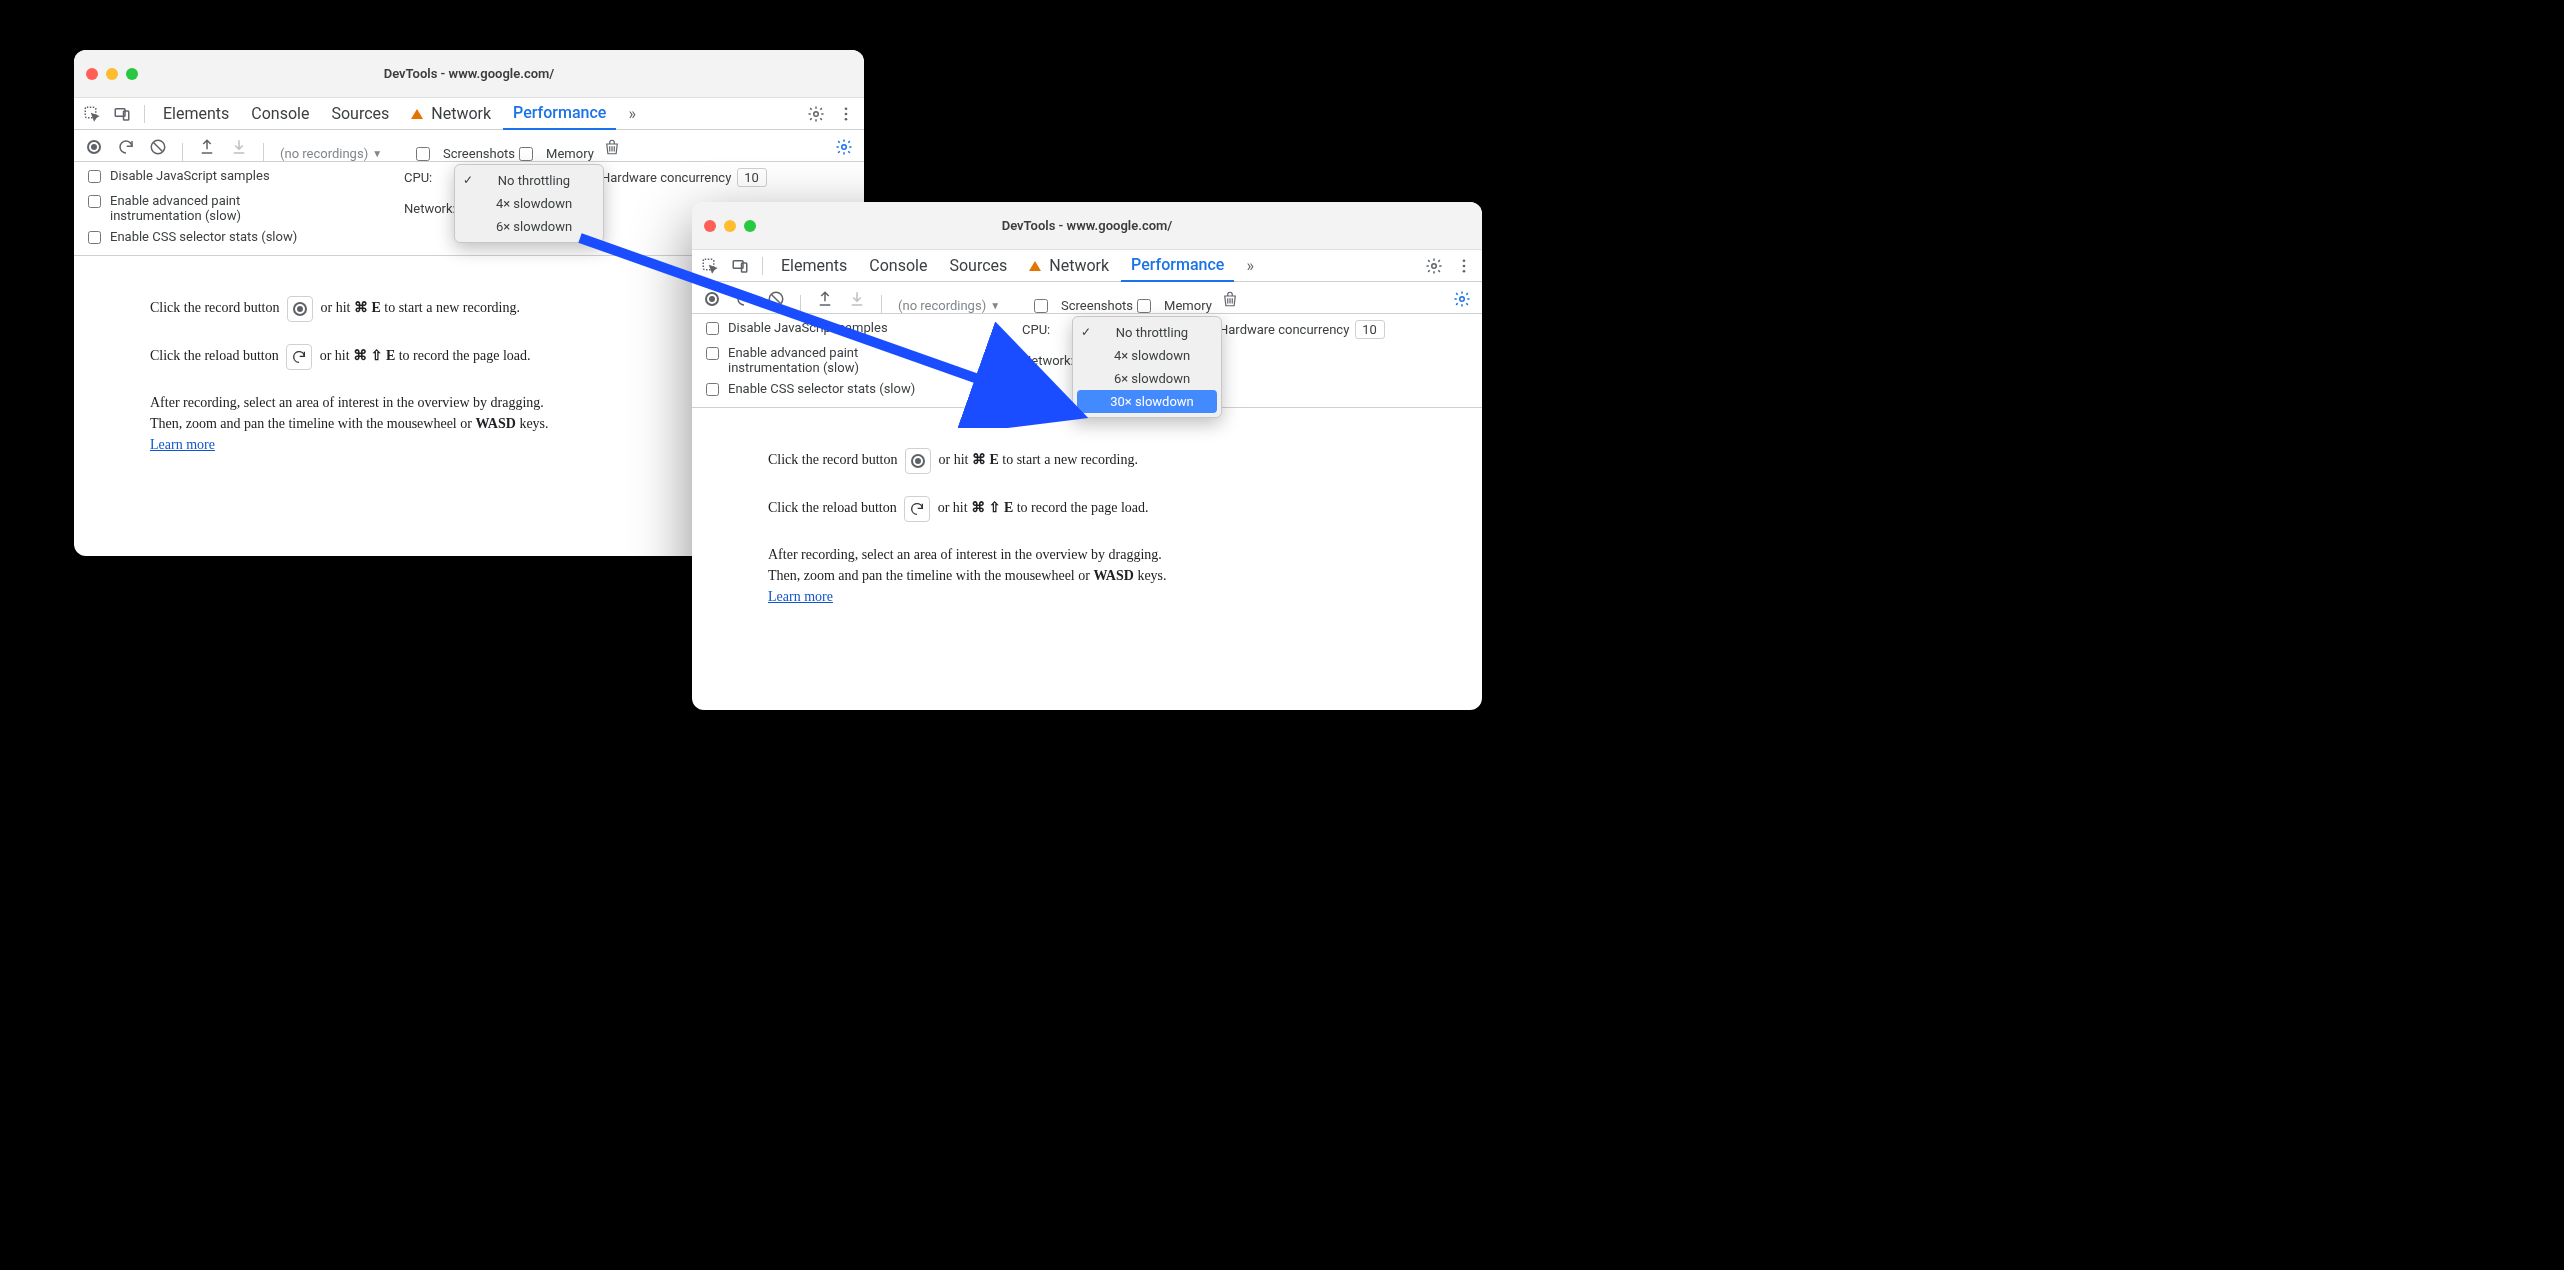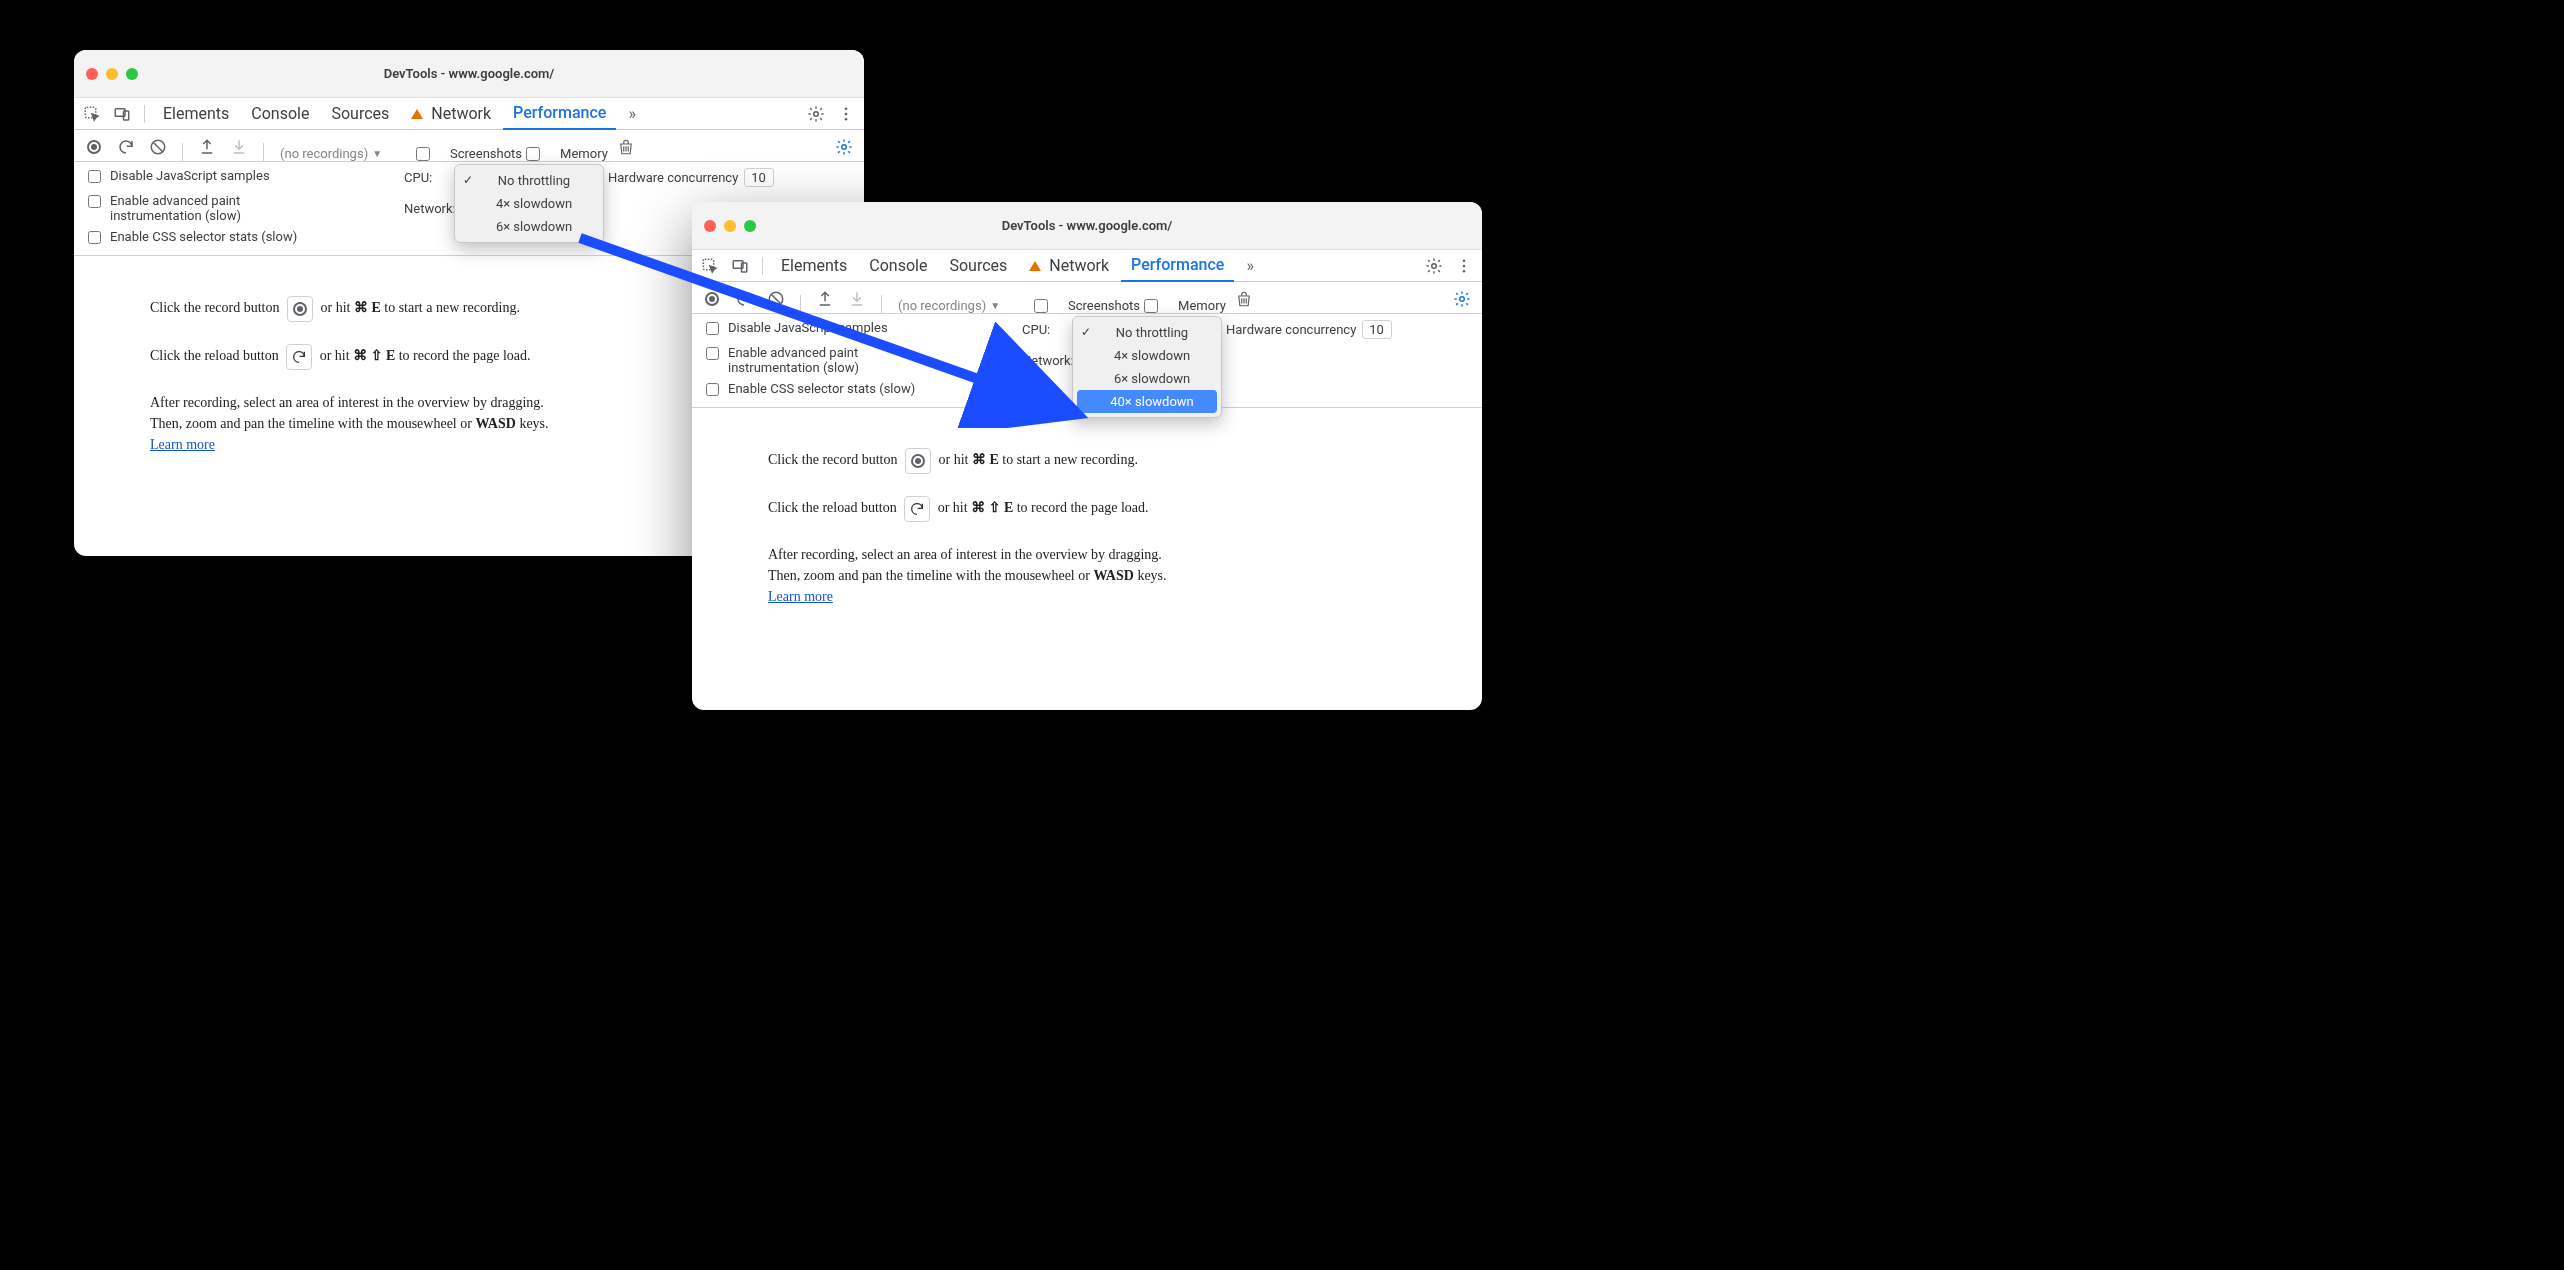--- a/index.html
+++ b/index.html
@@ -102,21 +102,21 @@
   .record-dot{
     width:14px;height:14px;border:2px solid #5f6368;border-radius:50%;
     display:inline-block;position:relative;
   }
   .record-dot::after{content:"";position:absolute;inset:2px;border-radius:50%;background:#5f6368;}
   .select-like{
     display:inline-flex;align-items:center;gap:4px;
     color:#80868b;padding:0 6px;
   }
   .select-like .chev{font-size:10px;color:#80868b;}
-  .cb{display:inline-flex;align-items:center;gap:20px;color:#3c4043;}
+  .cb{display:inline-flex;align-items:center;gap:13px;color:#3c4043;}
   .cb input{width:14px;height:14px;margin:0;}
   .gear{color:var(--blue);}
 
   
   .settings{
     border-bottom:1px solid var(--border);
     padding:6px 10px 8px 10px;
     display:grid;
     grid-template-columns:auto auto 1fr auto auto;
     gap:4px 20px;
@@ -475,21 +475,21 @@
 
     <label class="sopt" style="grid-column:1/4;">
         <input type="checkbox" style="">
         <span>Enable CSS selector stats (slow)</span>
       </label>
 
     <div class="dropdown" style="left:380px;top:2px;">
       <div class="dd-item checked">No throttling</div>
       <div class="dd-item">4× slowdown</div>
       <div class="dd-item">6× slowdown</div>
-      <div class="dd-item hl">40× slowdown</div>
+      <div class="dd-item hl">30× slowdown</div>
     </div>
   </div>
 
   <div class="helpbody">
     <p>
       <span>Click the record button </span>
       <span class="inline-btn">
           <span class="record-dot"></span>
         </span>
       <span> or hit </span>

